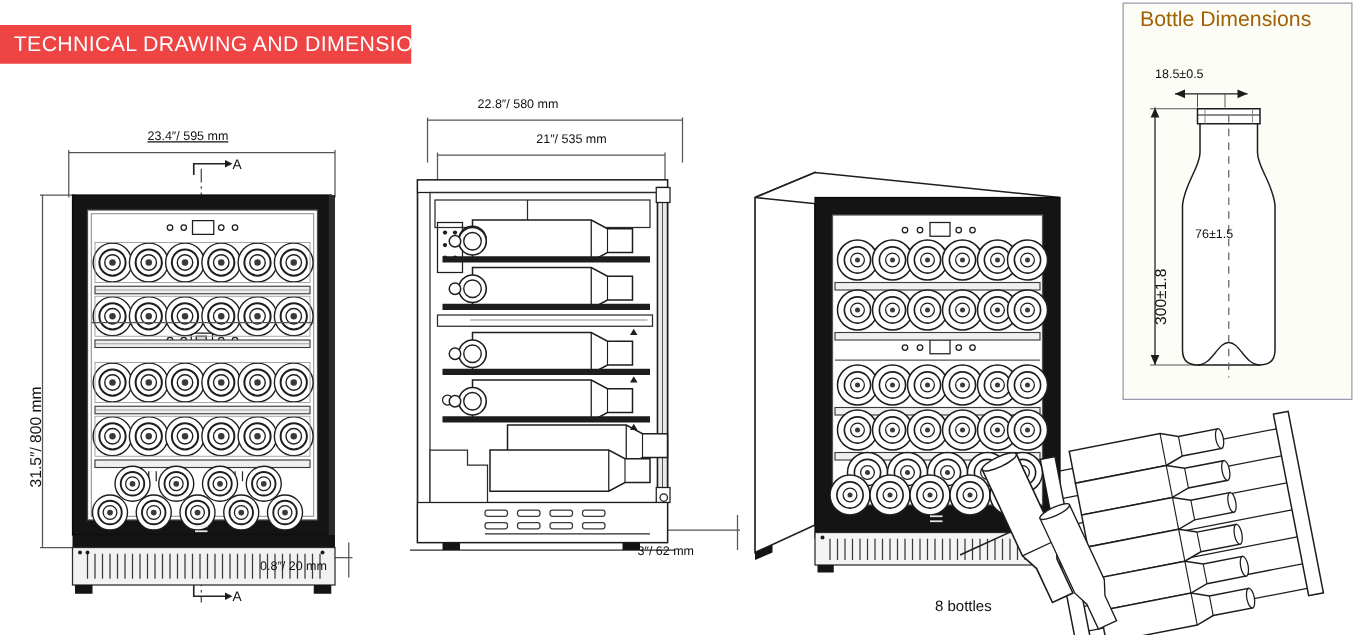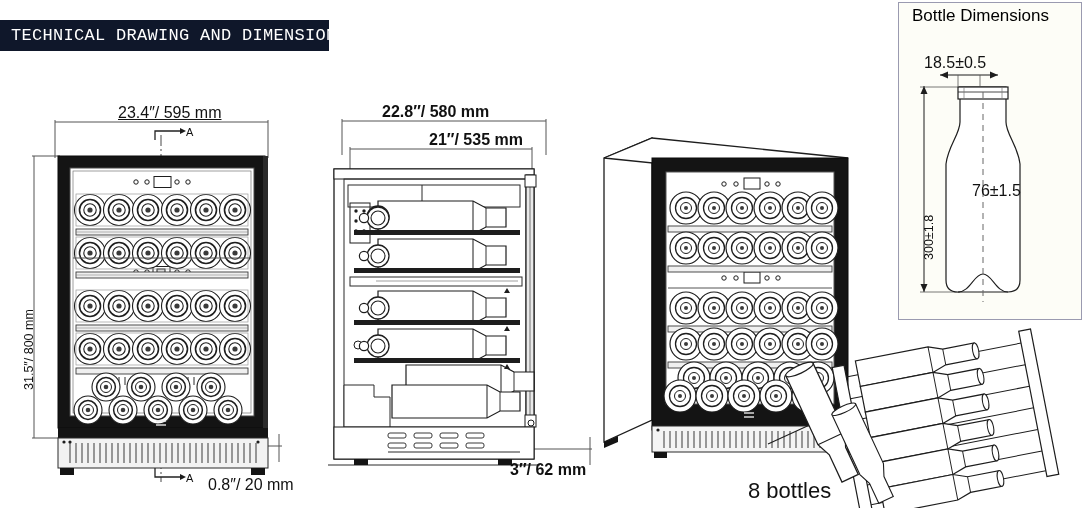--- a/index.html
+++ b/index.html
@@ -1,53 +1,53 @@
 <!DOCTYPE html>
 <html><head>
 <meta charset="utf-8">
 <style>
   html,body{margin:0;padding:0;background:#ffffff;}
   body{width:1084px;height:508px;position:relative;overflow:hidden;
        font-family:"Liberation Sans",sans-serif;color:#1a1a1a;}
 
   
   #header-banner{position:absolute;left:0;top:20px;width:329px;height:31px;
-      background:#0f172a;display:flex;align-items:center;font-family:Liberation Mono, monospace;}
+      background:#ef4444;display:flex;align-items:center;}
   #header-banner .ttl{color:#ffffff;font-size:17px;letter-spacing:.3px;
       padding-left:11px;white-space:nowrap;}
 
   
   .abs{position:absolute;}
-  .dimtxt{position:absolute;font-size:16px;color:#111;white-space:nowrap;}
+  .dimtxt{position:absolute;font-size:10px;color:#111;white-space:nowrap;}
   .vtxt{position:absolute;font-size:12.5px;color:#111;white-space:nowrap;
       transform-origin:0 0;transform:rotate(-90deg);}
   svg{display:block;overflow:visible;}
 
   
   #bottle-panel{position:absolute;left:898px;top:2px;width:184px;height:318px;
       background:#fdfdf7;border:1px solid #9a9ab0;box-sizing:border-box;}
-  #bottle-title{position:absolute;left:912px;top:6px;font-size:17px;color:#000000;
+  #bottle-title{position:absolute;left:912px;top:6px;font-size:17px;color:#a16207;
       white-space:nowrap;}
 
-  #eight-bottles-label{position:absolute;left:748px;top:478px;font-size:22px;color:#111;}
+  #eight-bottles-label{position:absolute;left:748px;top:478px;font-size:12px;color:#111;}
 </style>
 </head>
 <body>
 
 <div id="header-banner">
   <span class="ttl">TECHNICAL DRAWING AND DIMENSIONS</span>
 </div>
 
 <div class="abs" style="left:0;top:90px;width:300px;height:410px;">
 
   <div class="dimtxt" style="left:118px;top:14px;text-decoration:underline;">23.4″/ 595 mm</div>
 
   <div class="vtxt" style="left:22px;top:300px;">31.5″/ 800 mm</div>
 
-  <div class="dimtxt" style="left:208px;top:358px;margin-top:28px;">0.8″/ 20 mm</div>
+  <div class="dimtxt" style="left:208px;top:358px;">0.8″/ 20 mm</div>
 
   <div class="dimtxt" style="left:186px;top:36px;font-size:11px;">A</div>
   <div class="dimtxt" style="left:186px;top:382px;font-size:11px;">A</div>
 
   <svg width="300" height="410" viewBox="0 0 300 410">
     <defs>
       <g id="bcircle">
         <circle r="15.5" fill="#ffffff" stroke="#1d1d1d" stroke-width="1.1"></circle>
         <circle r="10.5" fill="#ffffff" stroke="#1d1d1d" stroke-width="1.6"></circle>
         <circle r="6.2" fill="#ffffff" stroke="#1d1d1d" stroke-width="1.1"></circle>
@@ -228,21 +228,21 @@
 
     <rect x="60" y="378" width="14" height="7" fill="#141414"></rect>
     <rect x="251" y="378" width="14" height="7" fill="#141414"></rect>
 
     <circle cx="64" cy="352" r="1.6" fill="#1d1d1d"></circle>
     <circle cx="70" cy="352" r="1.6" fill="#1d1d1d"></circle>
     <circle cx="258" cy="352" r="1.6" fill="#1d1d1d"></circle>
   </svg>
 </div>
 
-<div class="abs" style="left:320px;top:97px;width:290px;height:400px;font-weight:bold;">
+<div class="abs" style="left:320px;top:72px;width:290px;height:400px;">
 
   <div class="dimtxt" style="left:62px;top:6px;">22.8″/ 580 mm</div>
   <div class="dimtxt" style="left:68px;top:34px;margin-left:41px;">21″/ 535 mm</div>
   <div class="dimtxt" style="left:190px;top:364px;">3″/ 62 mm</div>
 
   <svg width="290" height="400" viewBox="0 0 290 400">
     <defs>
       <g id="bot-side">
 
         <path d="M0,0 L0,33 L95,33 L108,26 L128,26 L128,7 L108,7 L95,0 Z" fill="#ffffff" stroke="#1d1d1d" stroke-width="1.2"></path>
@@ -496,21 +496,21 @@
     <rect x="236" y="322" width="13" height="6" fill="#141414"></rect>
     <polygon points="8,312 22,306 22,312 8,318" fill="#141414"></polygon>
   </svg>
 </div>
 
 <div id="bottle-panel"></div>
 <div id="bottle-title">Bottle Dimensions</div>
 
 <div class="abs" style="left:898px;top:30px;width:184px;height:290px;">
   <div class="dimtxt" style="left:26px;top:24px;">18.5±0.5</div>
-  <div class="dimtxt" style="left:58px;top:152px;margin-left:16px;">76±1.5</div>
+  <div class="dimtxt" style="left:58px;top:152px;">76±1.5</div>
   <div class="vtxt" style="left:24px;top:230px;">300±1.8</div>
 
   <svg width="184" height="290" viewBox="0 0 184 290">
 
     <line x1="42" y1="45" x2="100" y2="45" stroke="#1d1d1d" stroke-width="1"></line>
     <polygon points="42,45 50,41.5 50,48.5" fill="#1d1d1d"></polygon>
     <polygon points="100,45 92,41.5 92,48.5" fill="#1d1d1d"></polygon>
     <line x1="60" y1="45" x2="60" y2="56" stroke="#555" stroke-width="0.8"></line>
     <line x1="82" y1="45" x2="82" y2="56" stroke="#555" stroke-width="0.8"></line>
 

